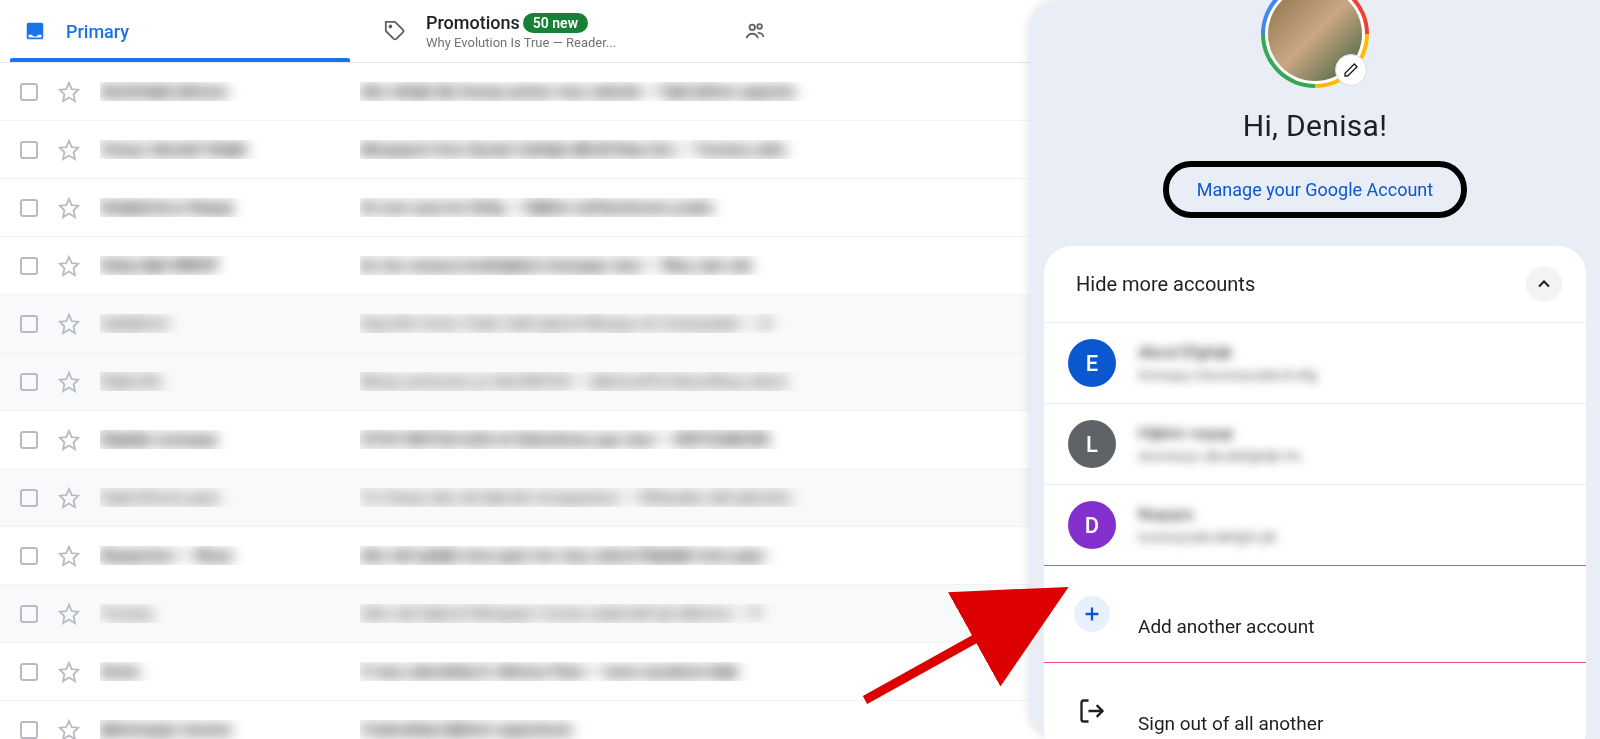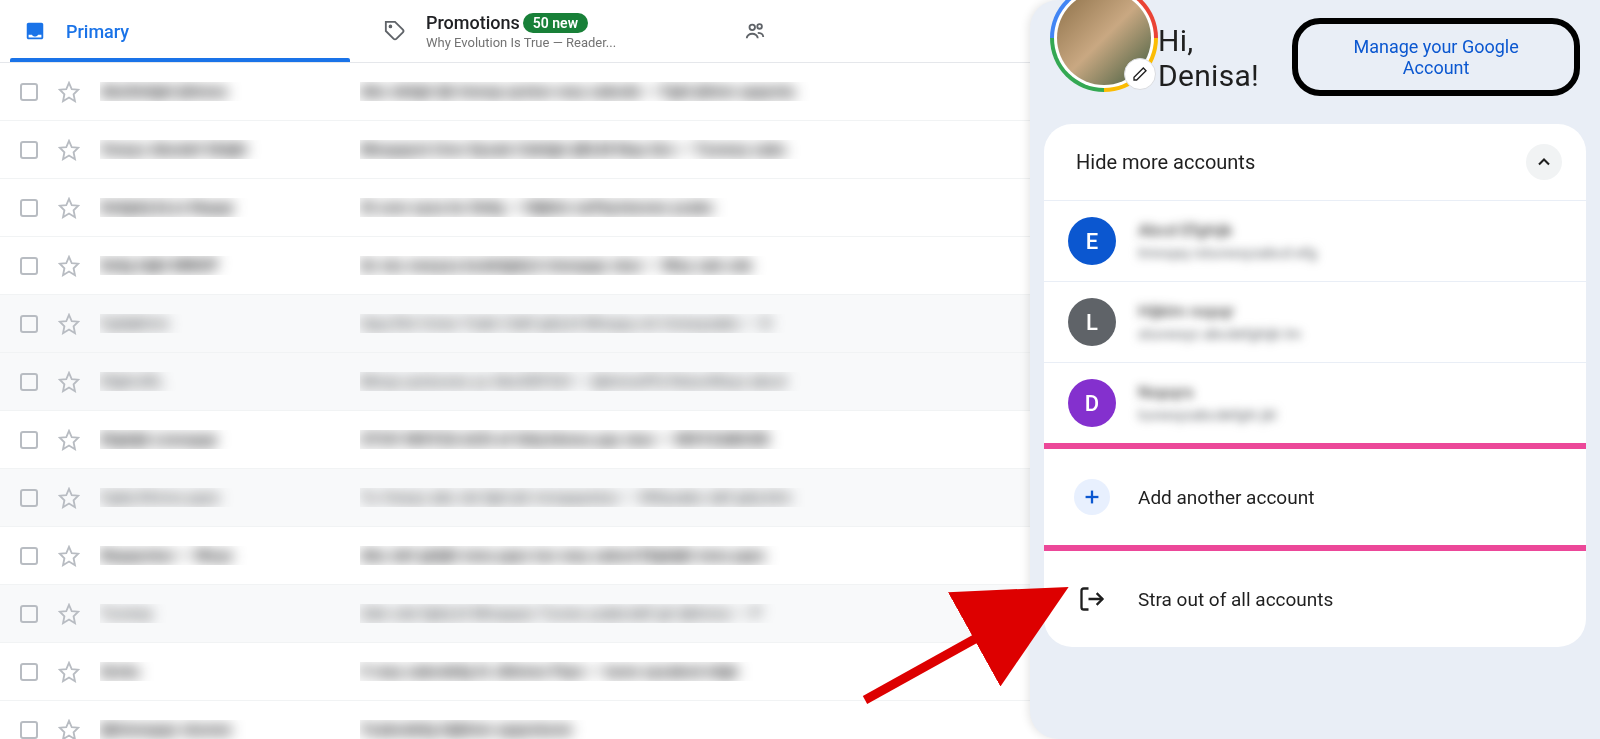--- a/index.html
+++ b/index.html
@@ -28,21 +28,21 @@
     .email-row.read { background: #f8f9fa; }
     .checkbox { width: 18px; height: 18px; border: 2px solid #b8bcc2; border-radius: 3px; cursor: pointer; }
     .star { width: 22px; height: 22px; cursor: pointer; color: #b8bcc2; }
     .blurred-text { filter: blur(7px); color: #202124; font-size: 16px; white-space: nowrap; }
     .sender-col { width: 240px; overflow: hidden; }
     .subject-col { flex: 1; overflow: hidden; display: flex; gap: 8px; align-items: center; }
     .subject-bold { font-weight: 700; }
 
     
     .account-panel { position: absolute; top: 0; right: 0; width: 570px; height: 100%; background: #e9eef6; border-radius: 28px 0 0 28px; padding: 0 0 20px 0; box-shadow: -2px 0 8px rgba(0,0,0,0.1); }
-    .account-header { display: flex; flex-direction: row; align-items: center; padding: 0 20px 28px; }
+    .account-header { display: flex; flex-direction: column; align-items: center; padding: 0 20px 28px; }
     .avatar-wrap { position: relative; margin-top: -20px; }
     .avatar-ring { width: 108px; height: 108px; border-radius: 50%; background: conic-gradient(#ea4335 0deg 90deg, #fbbc04 90deg 180deg, #34a853 180deg 270deg, #4285f4 270deg 360deg); padding: 4px; }
     .avatar-inner { width: 100%; height: 100%; border-radius: 50%; background: #fff; padding: 3px; }
     .avatar-img { width: 100%; height: 100%; border-radius: 50%; background: linear-gradient(135deg, #8b6f47 0%, #c9a882 50%, #3d5a3d 100%); }
     .avatar-edit { position: absolute; bottom: 2px; right: 2px; width: 32px; height: 32px; background: #fff; border-radius: 50%; display: flex; align-items: center; justify-content: center; border: 1px solid #dadce0; cursor: pointer; }
     .greeting { font-size: 30px; color: #1f1f1f; margin-top: 20px; letter-spacing: 0.3px; }
     .manage-btn { margin-top: 18px; padding: 12px 28px; border: 6px solid #000000; border-radius: 28px; background: transparent; color: #0b57d0; font-size: 18px; cursor: pointer; font-family: inherit; }
 
     .accounts-section { background: #fff; border-radius: 28px; margin: 0 14px; overflow: hidden; }
     .hide-row { display: flex; align-items: center; justify-content: space-between; padding: 20px 24px; cursor: pointer; margin-left: 8px; }
@@ -51,21 +51,21 @@
 
     .account-item { display: flex; align-items: center; gap: 22px; padding: 16px 24px; border-top: 1px solid #e9eef6; cursor: pointer; }
     .acct-avatar { width: 48px; height: 48px; border-radius: 50%; display: flex; align-items: center; justify-content: center; color: #fff; font-size: 22px; font-weight: 500; }
     .acct-avatar.blue { background: #0b57d0; }
     .acct-avatar.gray { background: #5f6368; }
     .acct-avatar.purple { background: #8430ce; }
     .acct-details { display: flex; flex-direction: column; gap: 4px; }
     .acct-name { filter: blur(5px); font-size: 17px; color: #1f1f1f; }
     .acct-email { filter: blur(5px); font-size: 15px; color: #5f6368; }
 
-    .action-item { display: flex; align-items: center; gap: 22px; padding: 24px 24px; border-top: 6px solid #ec4899; cursor: pointer; }
+    .action-item { display: flex; align-items: flex-end; gap: 22px; padding: 24px 24px; border-top: 1px solid #ec4899; cursor: pointer; }
     .action-icon-wrap { width: 48px; height: 48px; display: flex; align-items: center; justify-content: center; }
     .plus-circle { width: 36px; height: 36px; border-radius: 50%; background: #e8f0fe; display: flex; align-items: center; justify-content: center; }
     .action-label { font-size: 19px; color: #1f1f1f; }
 
     
     .arrow { position: absolute; left: 850px; top: 580px; width: 220px; height: 130px; pointer-events: none; z-index: 100; }
   </style>
 </head>
 <body>
 
@@ -285,21 +285,21 @@
     </div>
 
     <div class="action-item">
       <div class="action-icon-wrap">
         <svg width="28" height="28" viewBox="0 0 24 24" fill="none" stroke="#1f1f1f" stroke-width="2">
             <path d="M9 21H5a2 2 0 0 1-2-2V5a2 2 0 0 1 2-2h4"></path>
             <polyline points="16 17 21 12 16 7"></polyline>
             <line x1="21" y1="12" x2="9" y2="12"></line>
           </svg>
       </div>
-      <span class="action-label">Stra out of all accounts</span>
+      <span class="action-label">Sign out of all another</span>
     </div>
   </div>
 </div>
 
 <svg class="arrow" viewBox="0 0 220 130">
   <defs>
     <marker id="ah" markerWidth="12" markerHeight="12" refX="9" refY="6" orient="auto">
       <polygon points="0 0, 12 6, 0 12" fill="#dd0000"></polygon>
     </marker>
   </defs>

